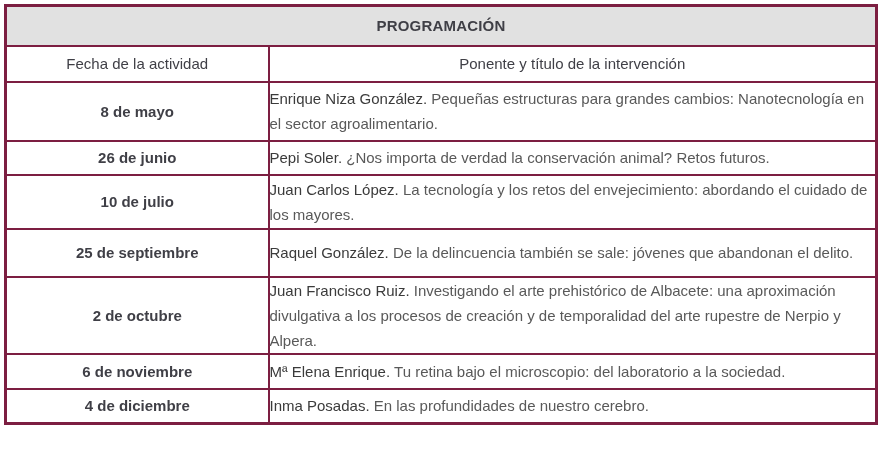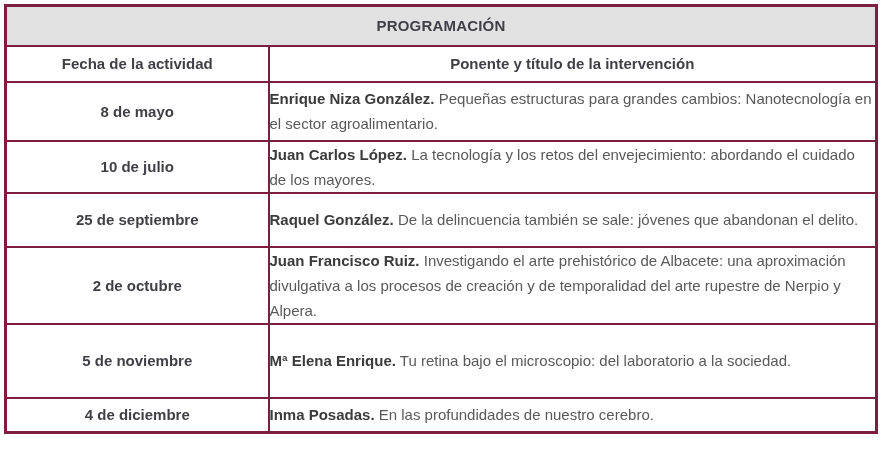--- a/index.html
+++ b/index.html
@@ -42,21 +42,21 @@
     font-weight: bold;
     text-align: center;
     vertical-align: middle;
     letter-spacing: 0.2px;
   }
   tr.colhead-row th {
     height: 36px;
     background: #ffffff;
     color: var(--heading-text);
     font-size: 15px;
-    font-weight: bold;
+    font-weight: normal;
     text-align: center;
     vertical-align: middle;
   }
   col.c-date { width: 263px; }
   td.date-cell {
     text-align: center;
     vertical-align: middle;
     font-weight: bold;
     font-size: 15px;
     color: var(--heading-text);
@@ -64,21 +64,21 @@
   }
   td.desc-cell {
     vertical-align: middle;
     padding: 4px 12px 4px 10px;
     font-size: 15px;
     line-height: 25px;
     color: var(--body-text);
     background: #ffffff;
   }
   td.desc-cell .speaker {
-    font-weight: bold;
+    font-weight: normal;
     color: var(--speaker-text);
     text-align: center;
   }
   tbody tr:nth-child(1) { height: 59px; }
   tbody tr:nth-child(2) { height: 34px; }
   tbody tr:nth-child(3) { height: 54px; }
   tbody tr:nth-child(4) { height: 48px; }
   tbody tr:nth-child(5) { height: 74px; }
   tbody tr:nth-child(6) { height: 35px; }
   tbody tr:nth-child(7) { height: 35px; margin-top: 45px; }
@@ -100,33 +100,37 @@
         <th>Fecha de la actividad</th>
         <th>Ponente y título de la intervención</th>
       </tr>
     </thead>
     <tbody>
       <tr>
         <td class="date-cell">8 de mayo</td>
         <td class="desc-cell"><span class="speaker">Enrique Niza González.</span> <span>Pequeñas estructuras para grandes cambios: Nanotecnología en el sector agroalimentario.</span></td>
       </tr>
       <tr>
+        <td class="date-cell">26 de junio</td>
+        <td class="desc-cell"><span class="speaker">Pepi Soler.</span> <span>¿Nos importa de verdad la conservación animal? Retos futuros.</span></td>
+      </tr>
+      <tr>
         <td class="date-cell">10 de julio</td>
         <td class="desc-cell"><span class="speaker">Juan Carlos López.</span> <span>La tecnología y los retos del envejecimiento: abordando el cuidado de los mayores.</span></td>
       </tr>
       <tr>
         <td class="date-cell">25 de septiembre</td>
         <td class="desc-cell"><span class="speaker">Raquel González.</span> <span>De la delincuencia también se sale: jóvenes que abandonan el delito.</span></td>
       </tr>
       <tr>
         <td class="date-cell">2 de octubre</td>
         <td class="desc-cell"><span class="speaker">Juan Francisco Ruiz.</span> <span>Investigando el arte prehistórico de Albacete: una aproximación divulgativa a los procesos de creación y de temporalidad del arte rupestre de Nerpio y Alpera.</span></td>
       </tr>
       <tr>
-        <td class="date-cell">5 de noviembre</td>
+        <td class="date-cell">6 de noviembre</td>
         <td class="desc-cell"><span class="speaker">Mª Elena Enrique.</span> <span>Tu retina bajo el microscopio: del laboratorio a la sociedad.</span></td>
       </tr>
       <tr>
         <td class="date-cell">4 de diciembre</td>
         <td class="desc-cell"><span class="speaker">Inma Posadas.</span> <span>En las profundidades de nuestro cerebro.</span></td>
       </tr>
     </tbody>
   </table>
 </div>
 

